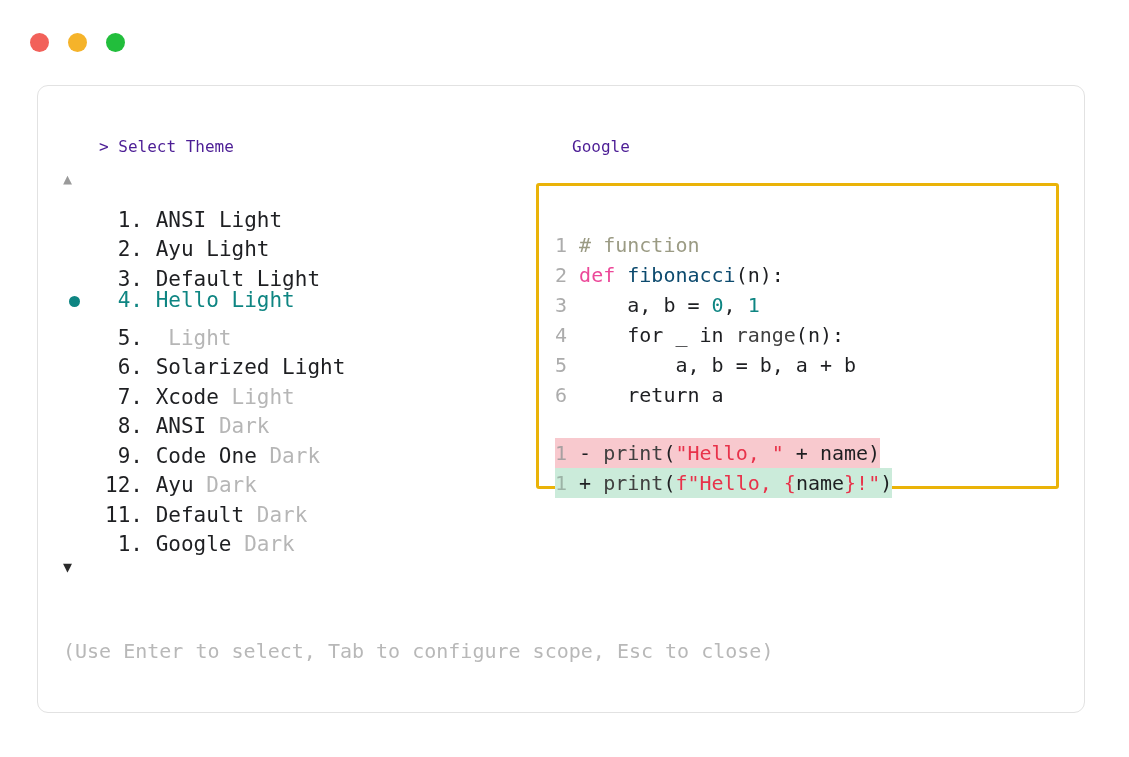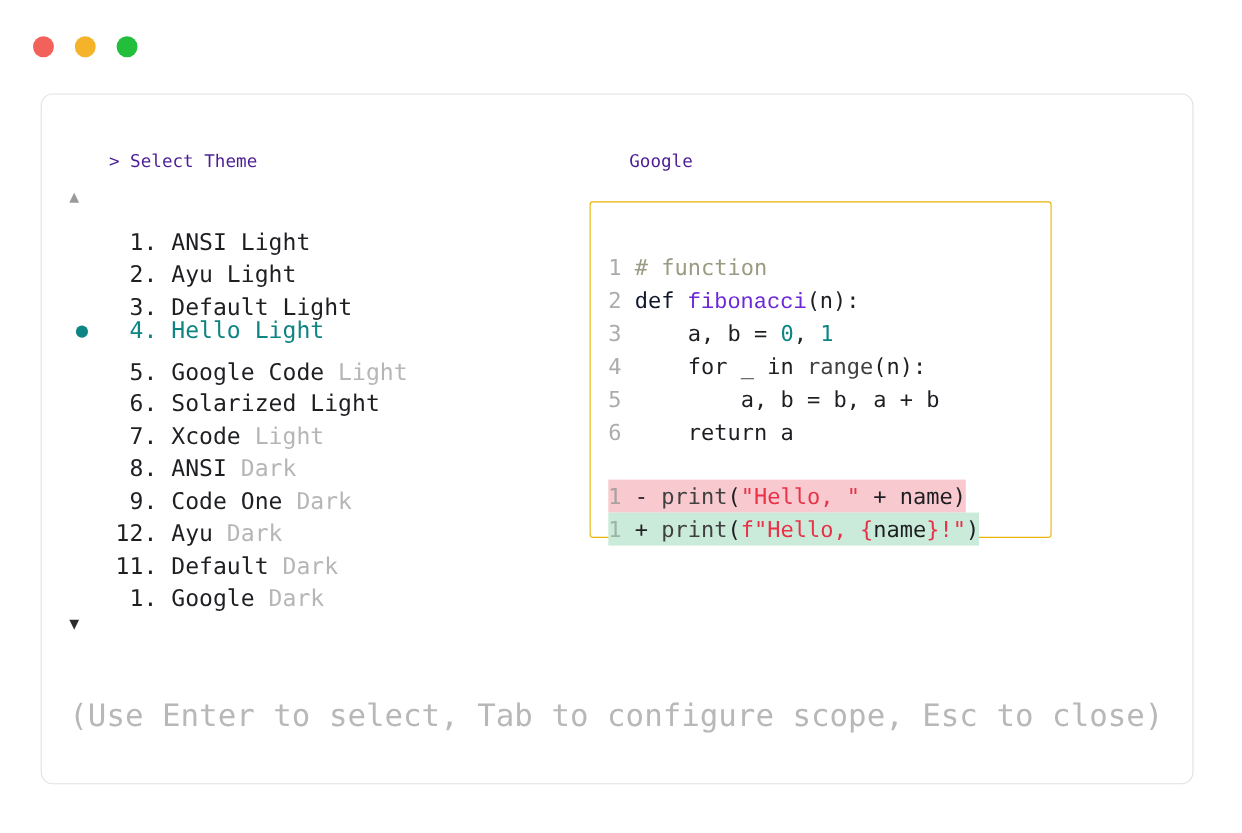--- a/index.html
+++ b/index.html
@@ -129,55 +129,55 @@
   .theme-row.selected .row-suffix,
   .theme-row.selected .row-suffix.muted {
     color: #0e8582;
   }
 
   
   .hint {
     position: absolute;
     left: 25px;
     top: 552px;
-    font-size: 28px;
+    font-size: 20px;
     line-height: 26px;
     color: #b8b8b8;
     white-space: pre;
   }
 
   
   .preview-box {
     margin-top: 22px;
-    width: 420px;
+    width: 523px;
     height: 306px;
     box-sizing: border-box;
-    border: 1px solid #eab308;
+    border: 3px solid #eab308;
     border-radius: 3px;
     background: #ffffff;
     position: relative;
   }
   .code {
     position: absolute;
     left: 16px;
     top: 44px;
     font-size: 20px;
     line-height: 30px;
     white-space: pre;
   }
   .code-line {
     white-space: pre;
     height: 30px;
   }
   .ln {
     color: #acacac;
   }
   .tok-comment { color: #9b9b84; }
-  .tok-kw      { color: #0f172a; margin-top: 16px; }
-  .tok-fn-def  { color: #6d28d9; font-family: Liberation Mono, monospace; }
+  .tok-kw      { color: #ec4899; margin-top: 16px; }
+  .tok-fn-def  { color: #0c4a6e; }
   .tok-plain   { color: #1e1f22; }
   .tok-num     { color: #0e8582; }
   .tok-builtin { color: #404040; }
   .tok-str     { color: #e8324a; }
   .tok-op      { color: #1e1f22; }
 
   .code-gap { height: 28px; }
 
   .diff-line {
     white-space: pre;
@@ -202,21 +202,21 @@
 <div class="card">
 
   <div class="col-left">
     <div class="section-title">&gt; Select Theme</div>
     <div class="arrow arrow-up">▲</div>
     <div class="theme-list" id="theme-list">
         <div class="theme-row"><span class="bullet-cell"></span><span class="row-num">1.</span><span class="row-dot-sep"> </span><span class="row-name">ANSI</span><span class="row-suffix"> Light</span></div>
         <div class="theme-row"><span class="bullet-cell"></span><span class="row-num">2.</span><span class="row-dot-sep"> </span><span class="row-name">Ayu</span><span class="row-suffix"> Light</span></div>
         <div class="theme-row"><span class="bullet-cell"></span><span class="row-num">3.</span><span class="row-dot-sep"> </span><span class="row-name">Default</span><span class="row-suffix"> Light</span></div>
         <div class="theme-row selected"><span class="bullet-cell"><span class="bullet"></span></span><span class="row-num">4.</span><span class="row-dot-sep"> </span><span class="row-name">Hello</span><span class="row-suffix"> Light</span></div>
-        <div class="theme-row"><span class="bullet-cell"></span><span class="row-num">5.</span><span class="row-dot-sep"> </span><span class="row-name">Google Code</span><span class="row-suffix muted"> Light</span></div>
+        <div class="theme-row"><span class="bullet-cell"></span><span class="row-num">5.</span><span class="row-dot-sep"> </span><span class="row-suffix muted"> Light</span></div>
         <div class="theme-row"><span class="bullet-cell"></span><span class="row-num">6.</span><span class="row-dot-sep"> </span><span class="row-name">Solarized</span><span class="row-suffix"> Light</span></div>
         <div class="theme-row"><span class="bullet-cell"></span><span class="row-num">7.</span><span class="row-dot-sep"> </span><span class="row-name">Xcode</span><span class="row-suffix muted"> Light</span></div>
         <div class="theme-row"><span class="bullet-cell"></span><span class="row-num">8.</span><span class="row-dot-sep"> </span><span class="row-name">ANSI</span><span class="row-suffix muted"> Dark</span></div>
         <div class="theme-row"><span class="bullet-cell"></span><span class="row-num">9.</span><span class="row-dot-sep"> </span><span class="row-name">Code One</span><span class="row-suffix muted"> Dark</span></div>
         <div class="theme-row"><span class="bullet-cell"></span><span class="row-num">12.</span><span class="row-dot-sep"> </span><span class="row-name">Ayu</span><span class="row-suffix muted"> Dark</span></div>
         <div class="theme-row"><span class="bullet-cell"></span><span class="row-num">11.</span><span class="row-dot-sep"> </span><span class="row-name">Default</span><span class="row-suffix muted"> Dark</span></div>
         <div class="theme-row"><span class="bullet-cell"></span><span class="row-num">1.</span><span class="row-dot-sep"> </span><span class="row-name">Google</span><span class="row-suffix muted"> Dark</span></div>
       </div>
     <div class="arrow arrow-down">▼</div>
   </div>

